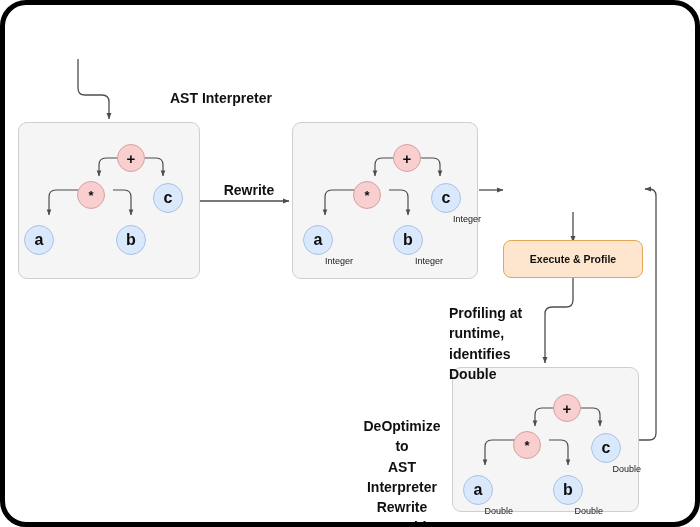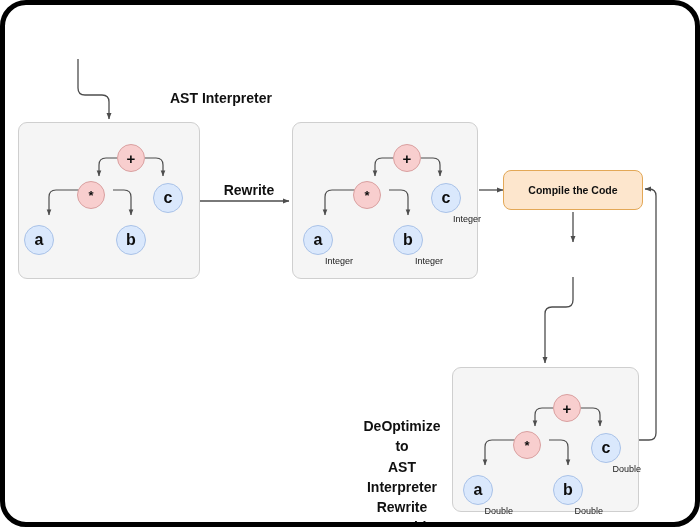--- a/index.html
+++ b/index.html
@@ -200,24 +200,26 @@
   <div class="circle c-leaf sz-30" style="left:303px; top:225px;">
     <span>a</span>
   </div>
   <div class="type-label" style="left:283px; top:256px; width:70px;">Integer</div>
 
   <div class="circle c-leaf sz-30" style="left:393px; top:225px;">
     <span>b</span>
   </div>
   <div class="type-label" style="left:373px; top:256px; width:70px;">Integer</div>
 
-  <div class="stage-box" style="left:503px; top:170px; width:140px; height:40px;">
-    <span>Compile the Code</span>
-  </div>
-
+  <div class="stage-box" style="left:503px; top:240px; width:140px; height:38px;">
+    <span>Execute &amp; Profile</span>
+  </div>
+
+  <div class="caption left" style="left:449px; top:303px; width:110px;">Profiling at runtime,
+identifies Double</div>
 
   <div class="caption center" style="left:358px; top:416px; width:88px;">DeOptimize to
 AST Interpreter
 Rewrite
 to Double</div>
 
   <div class="node-box" style="left:452px; top:367px; width:187px; height:145px;"></div>
 
   <svg style="position:absolute; left:452px; top:367px; width:187px; height:145px; z-index:13;" viewBox="0 0 187 145" xmlns="http://www.w3.org/2000/svg">
     <g fill="none" stroke="#4d4d4d" stroke-width="1.2" marker-end="url(#arrow)">

